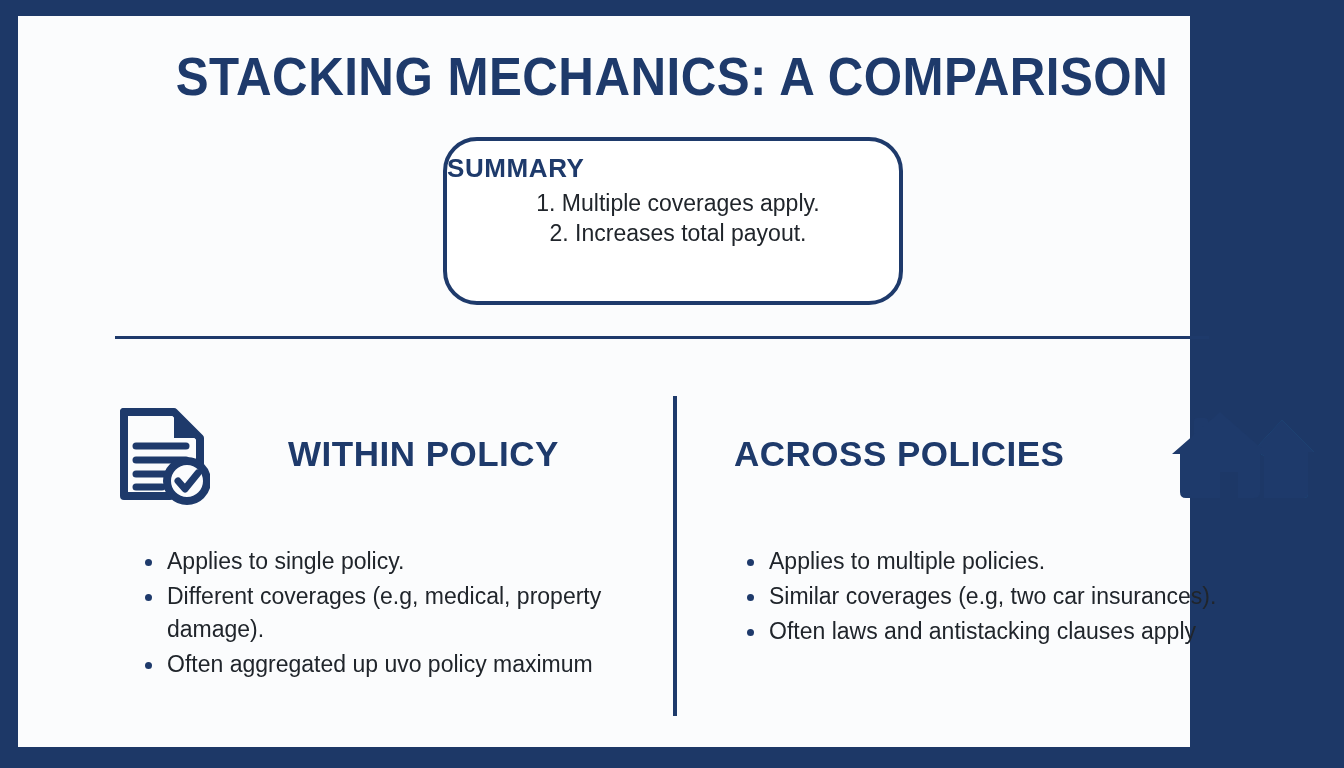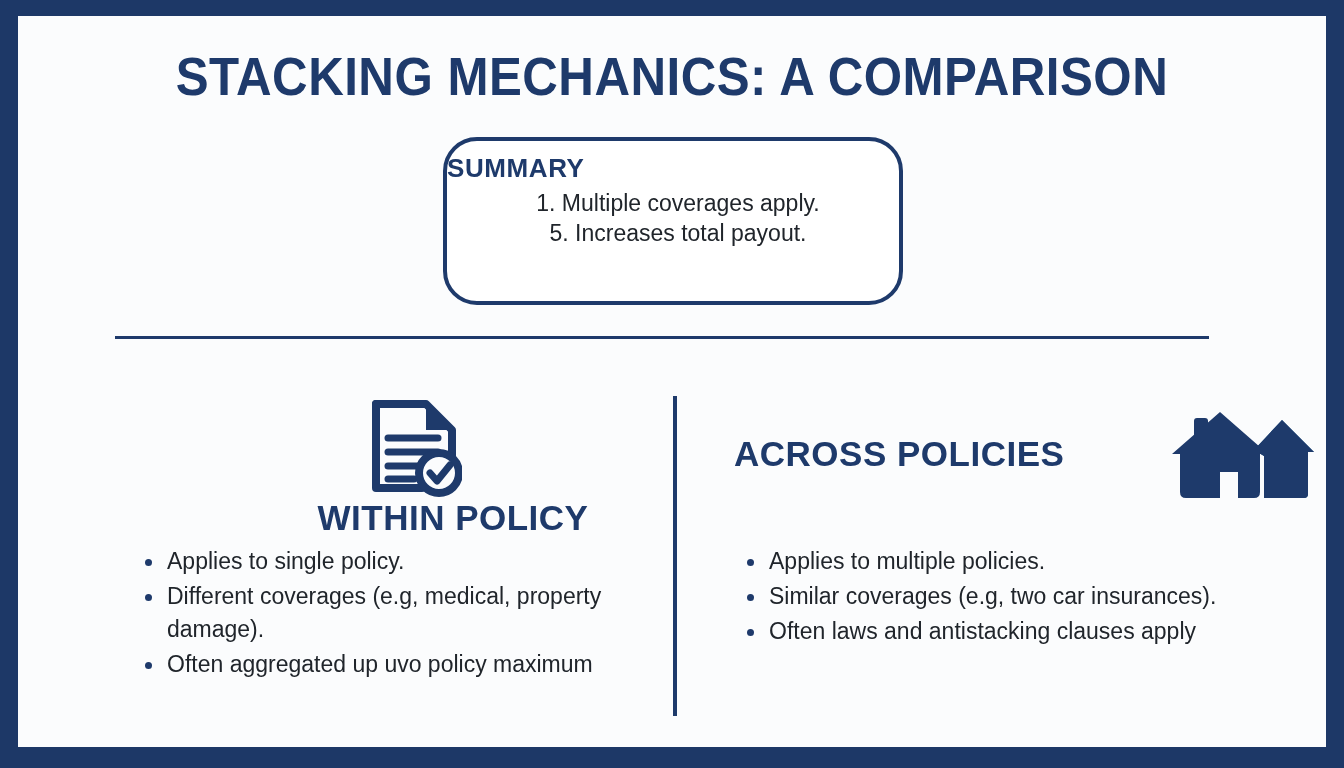--- a/index.html
+++ b/index.html
@@ -20,21 +20,21 @@
     left: 0; top: 0;
     width: 1344px;
     height: 768px;
     background: #1d3867;
     box-sizing: border-box;
   }
   .canvas {
     position: absolute;
     left: 18px;
     top: 16px;
-    width: 1308px;
+    width: 1172px;
     height: 731px;
     background: #fbfcfd;
     box-sizing: border-box;
   }
 
   
   .title {
     position: absolute;
     left: 0;
     top: 30px;
@@ -106,21 +106,21 @@
   }
   .col-left  { left: 96px; }
   .col-right { left: 700px; }
 
   .col-head {
     position: relative;
     height: 120px;
     display: flex;
     align-items: center;
   }
-  .col-head.left  { justify-content: flex-start; flex-direction: column; }
+  .col-head.left  { justify-content: flex-start; }
   .col-head.right { justify-content: space-between; }
 
   .col-title {
     color: #1e3a6b;
     font-size: 35px;
     font-weight: bold;
     letter-spacing: 0.5px;
     font-family: "Liberation Sans Narrow", "Liberation Sans", sans-serif;
     white-space: nowrap;
   }
@@ -172,21 +172,21 @@
 
 <div class="slide">
   <div class="canvas">
 
     <div class="title">STACKING MECHANICS: A COMPARISON</div>
 
     <div class="summary-box">
       <div class="summary-title">SUMMARY</div>
       <ul class="summary-list">
         <li>1. Multiple coverages apply.</li>
-        <li>5. Increases total payout.</li>
+        <li>2. Increases total payout.</li>
       </ul>
     </div>
 
     <div class="h-divider"></div>
     <div class="v-divider"></div>
 
     <div class="col col-left">
       <div class="col-head left">
         <svg class="icon-doc" viewBox="0 0 96 104">
           <path d="M10 10 h50 l26 26 v34" fill="none" stroke="#1e3a6b" stroke-width="8" stroke-linecap="round" stroke-linejoin="round"></path>

